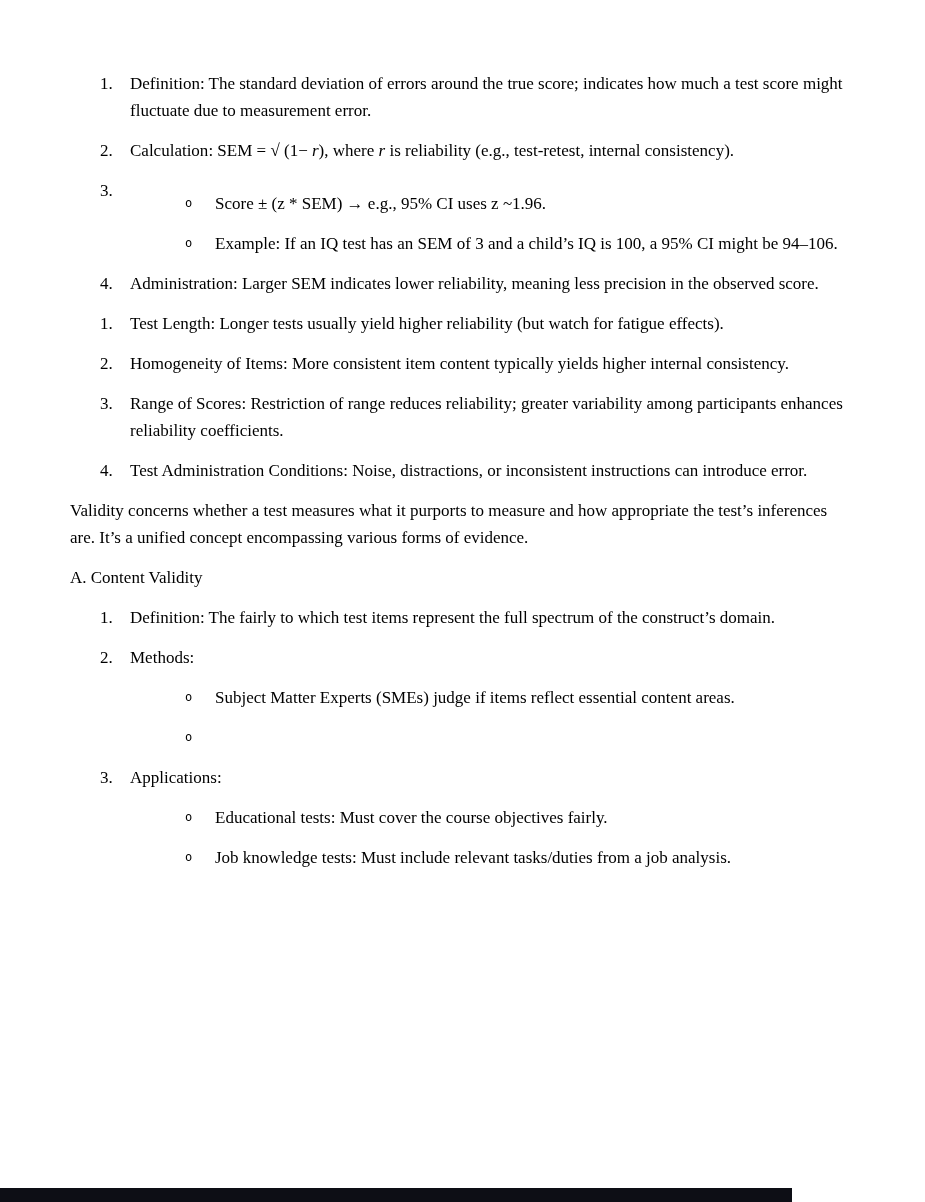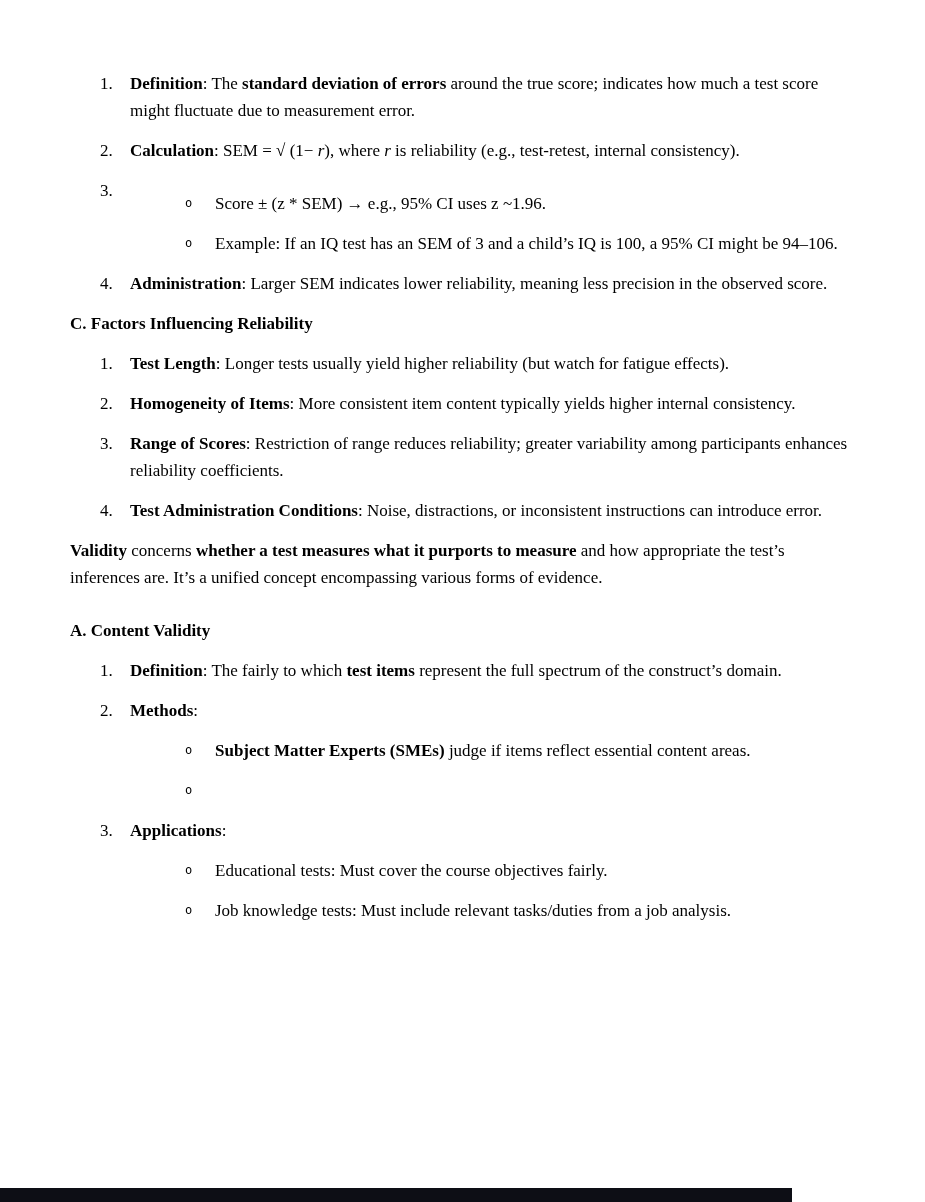--- a/index.html
+++ b/index.html
@@ -14,35 +14,35 @@
     line-height: 27px;
     color: #000000;
   }
   .content {
     position: absolute;
     left: 70px;
     top: 70px;
     width: 786px;
   }
   .heading { font-weight: bold; margin: 0 0 13px 0; }
-  .para { margin: 0 0 26px 0; }
+  .para { margin: 0 0 13px 0; }
   .olist { margin: 0 0 13px 0; }
   .li { display: flex; margin-bottom: 13px; }
   .olist .li:last-child { margin-bottom: 0; }
   .num { flex: 0 0 30px; margin-left: 30px; }
   .li-body { flex: 1; min-width: 0; }
   .sub { display: flex; margin-top: 13px; padding-left: 55px; }
   .marker {
     flex: 0 0 30px;
     font-family: "DejaVu Sans Mono", monospace;
     font-size: 12px;
     line-height: 27px;
   }
   .sub-text { flex: 1; min-width: 0; }
-  b { font-weight: bold; }
+  b { font-weight: normal; }
   i { font-style: italic; }
   .bottom-bar {
     position: absolute;
     left: 0;
     bottom: 0;
     width: 792px;
     height: 14px;
     background: #0d0e15;
   }
 </style>
@@ -77,21 +77,20 @@
             </div>
           </div>
         </div>
         <div class="li">
           <span class="num">4.</span>
           <div class="li-body">
             <div class="li-text"><b>Administration</b><span>: Larger SEM indicates lower reliability, meaning less precision in the observed score.</span></div>
           </div>
         </div>
       </div>
-      <div class="heading"><b>C. Factors Influencing Reliability</b></div>
       <div class="olist">
         <div class="li">
           <span class="num">1.</span>
           <div class="li-body">
             <div class="li-text"><b>Test Length</b><span>: Longer tests usually yield higher reliability (but watch for fatigue effects).</span></div>
           </div>
         </div>
         <div class="li">
           <span class="num">2.</span>
           <div class="li-body">

